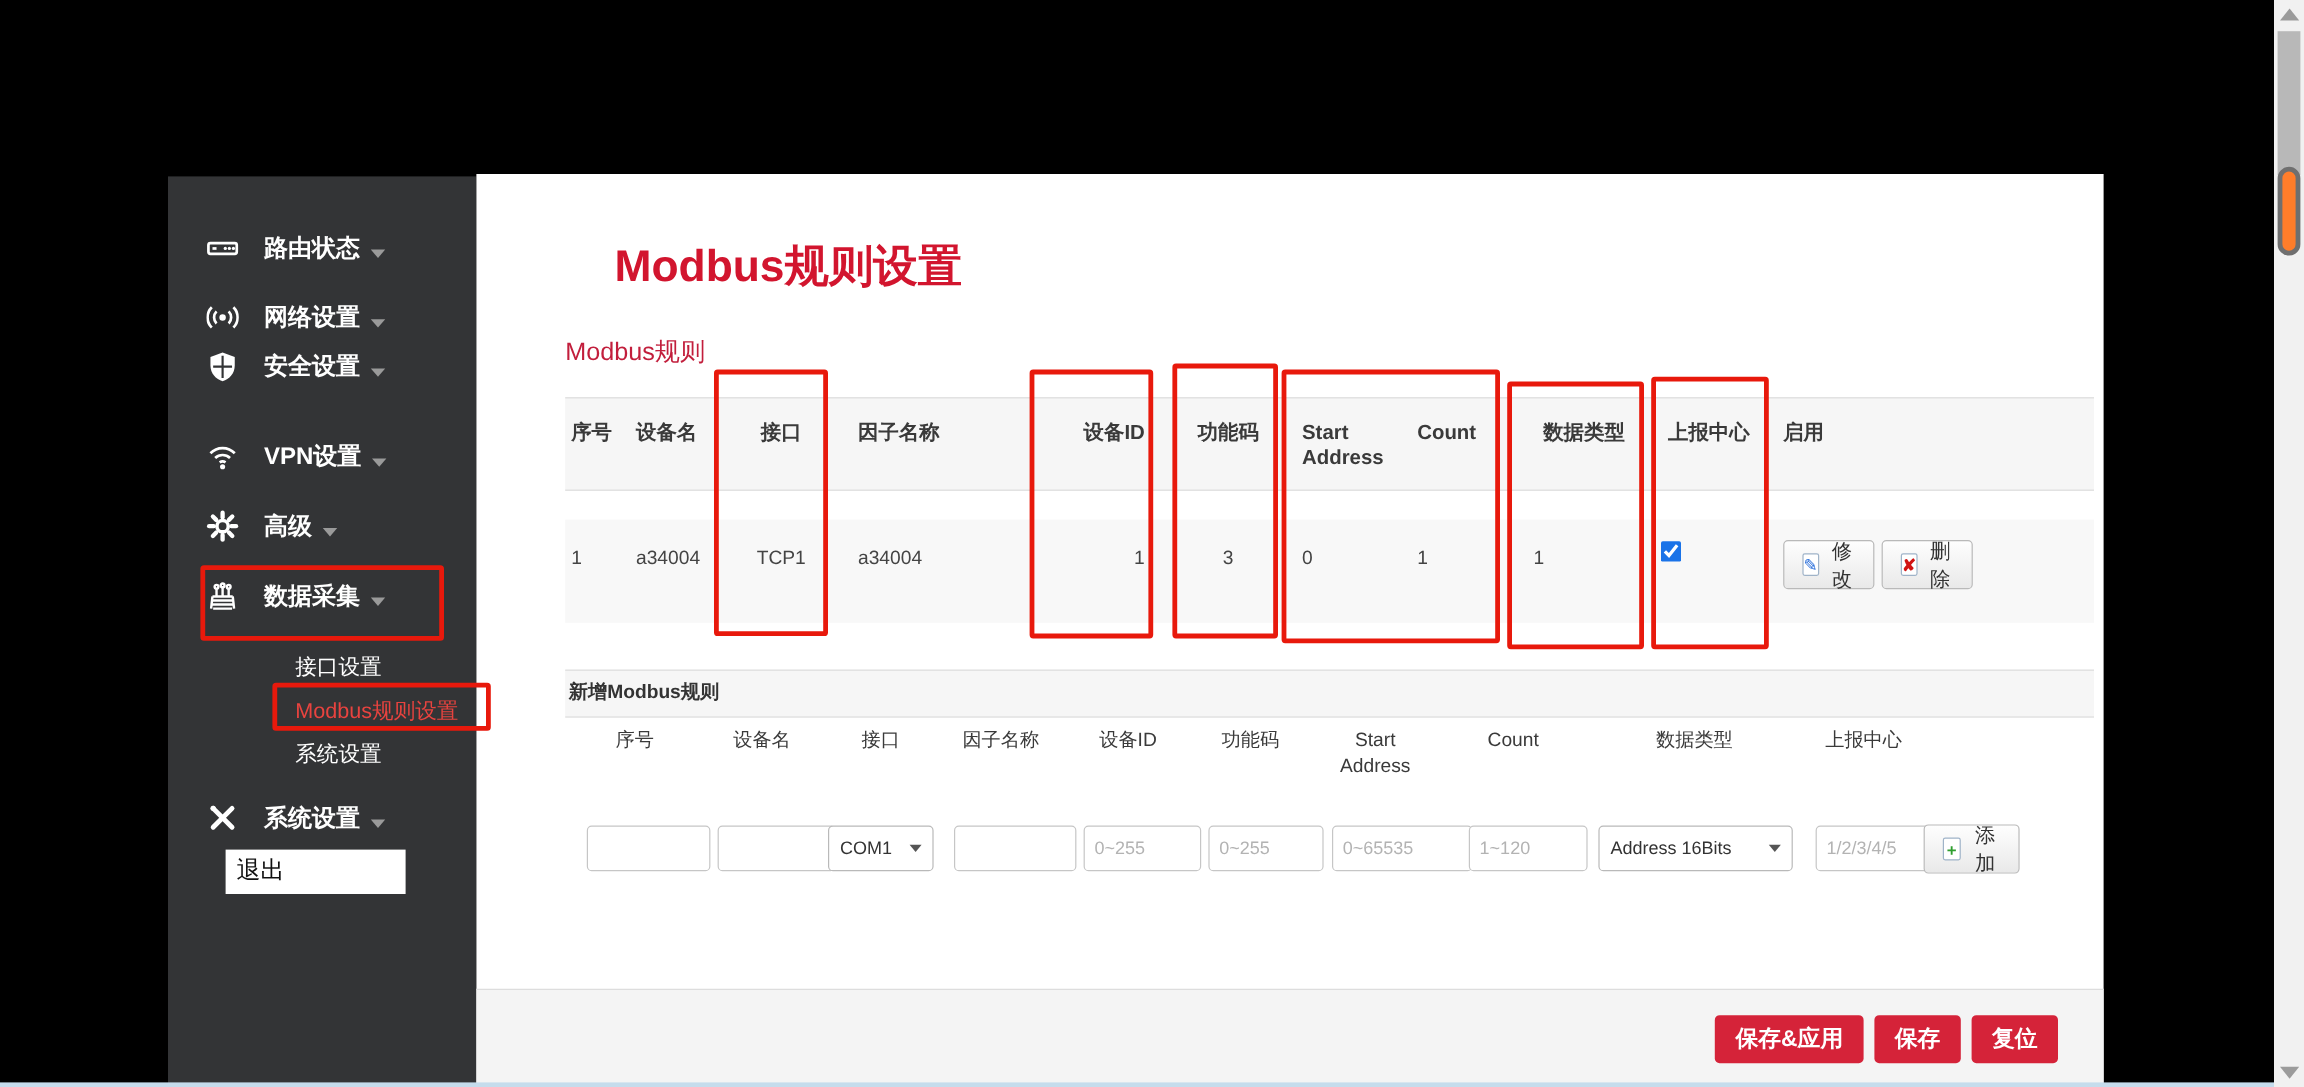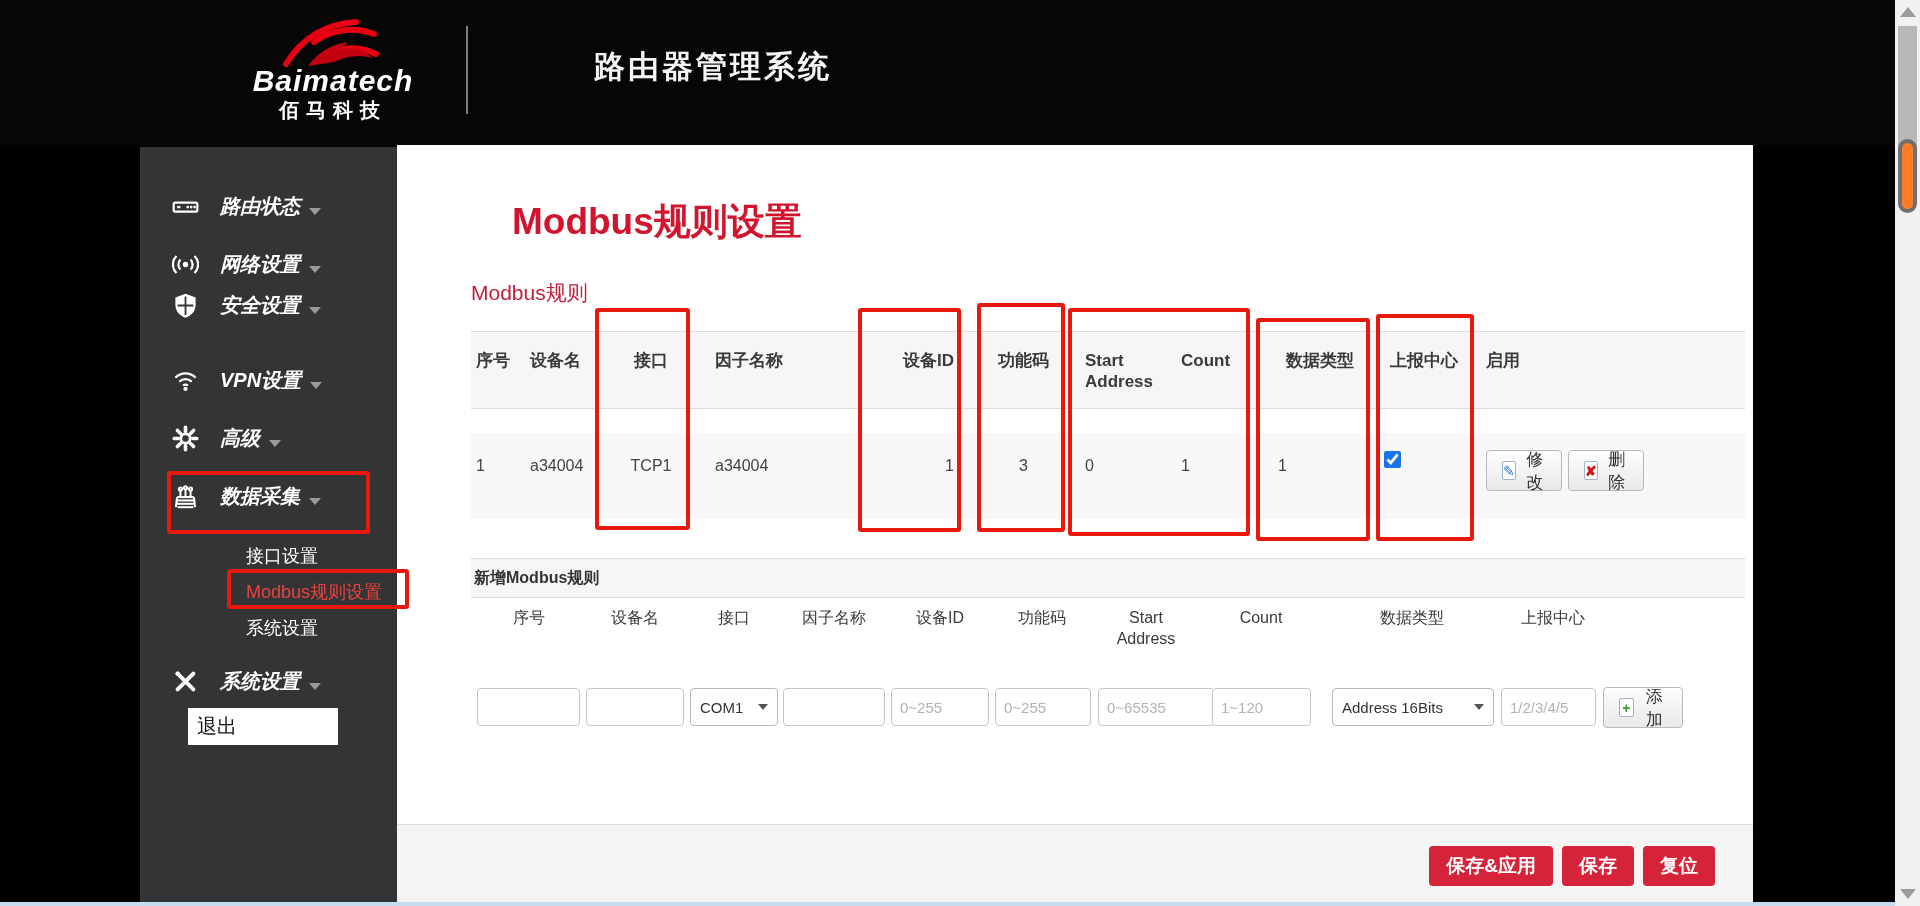--- a/index.html
+++ b/index.html
@@ -15,21 +15,21 @@
   .brand-cn { position:absolute; left:243px; top:97px; width:180px; text-align:center;
               color:#fff; font-size:20px; font-weight:bold; letter-spacing:7px; }
   .topbar-divider { position:absolute; left:466px; top:26px; width:2px; height:88px; background:#7d7d7d; }
   .app-title { position:absolute; left:594px; top:46px; color:#f5f5f5; font-size:31px;
                font-weight:bold; letter-spacing:3px; }
 
   
   .sidebar { position:absolute; left:140px; top:147px; width:257px; height:759px; background:#333436; }
   .nav-item { position:absolute; left:0; width:257px; height:48px; display:flex; align-items:center; cursor:pointer; }
   .nav-item .nicon { position:absolute; left:32px; width:27px; height:27px; display:flex; }
-  .nav-item .nlabel { position:absolute; left:80px; color:#fff; font-size:20px; font-weight:bold; white-space:nowrap;font-style:italic; }
+  .nav-item .nlabel { position:absolute; left:80px; color:#fff; font-size:20px; font-weight:bold; white-space:nowrap; }
   .caret { display:inline-block; width:0; height:0; border-left:6px solid transparent;
            border-right:6px solid transparent; border-top:7px solid #9a9a9a; margin-left:9px;
            position:relative; top:2px; }
   .sub-item { position:absolute; left:0; width:257px; height:34px; line-height:34px;
               padding-left:106px; color:#fff; font-size:18px; cursor:pointer; white-space:nowrap; }
   .sub-item.active { color:#e8433f; }
   .logout-btn { position:absolute; left:48px; top:561px; width:150px; height:37px; background:#fff;
                 color:#111; font-size:20px; line-height:36px; padding-left:9px; cursor:pointer; }
 
   
@@ -61,21 +61,21 @@
   .mi-del  { color:#d11313; font-weight:bold; }
   .mi-add  { color:#2f9e2f; font-weight:bold; }
 
   .add-band { position:absolute; left:74px; top:413px; width:1274px; height:40px; background:#f6f6f6;
               border-top:1px solid #ddd; border-bottom:1px solid #ddd; line-height:38px;
               padding-left:3px; font-size:16px; font-weight:bold; color:#333; }
   .form-label { position:absolute; top:462px; width:90px; text-align:center; font-size:16px;
                 color:#3a3a3a; line-height:21px; }
   .form-row-el { position:absolute; top:543px; height:38px; }
   .txt-input { border:1px solid #c6c6c6; border-radius:4px; font-size:15px; padding:0 8px;
-               color:#333; height:38px; width:100%; font-family:"Liberation Sans", sans-serif; }
+               color:#333; height:38px; width:100%; font-family:"Liberation Sans", sans-serif;margin-left:12px; }
   .txt-input::placeholder { color:#b3b3b3; }
   .fake-select { border:1px solid #b9b9b9; border-radius:4px; background:#fff; height:38px;
                  display:flex; align-items:center; justify-content:space-between; padding:0 9px;
                  font-size:15px; color:#333; cursor:pointer; }
   .sel-caret { width:0; height:0; border-left:5px solid transparent; border-right:5px solid transparent;
                border-top:6px solid #555; }
   .add-btn { position:absolute; left:1206px; top:542px; width:80px; height:41px; }
 
   .footer-band { position:absolute; left:0; top:679px; width:1356px; height:82px; background:#f4f4f4;
                  border-top:1px solid #ddd; display:flex; justify-content:flex-end; align-items:center;
@@ -97,34 +97,20 @@
   .sb-marker { position:absolute; left:3px; top:139px; width:19px; height:74px; background:#ff7d2a;
                border:4px solid #6f6f6f; border-radius:10px; }
 
   .bottom-strip { position:absolute; left:0; top:902px; width:1895px; height:4px; background:#c5dcec; z-index:70; }
 </style>
 </head>
 <body>
 
 <div class="page">
 
-  <div class="topbar">
-    <svg class="logo-horse" viewBox="0 0 132 60">
-      <g fill="none" stroke="#e60012" stroke-width="6" stroke-linecap="round">
-        <path d="M18 56 C34 30 56 16 88 14"></path>
-        <path d="M46 34 C62 22 84 18 106 26"></path>
-        <path d="M56 48 C72 38 92 38 108 46"></path>
-      </g>
-      <path d="M40 58 C50 44 64 36 80 34 L70 42 C84 38 98 42 104 50 C92 46 78 48 66 54 Z" fill="#c3000f"></path>
-    </svg>
-    <div class="brand">Baimatech</div>
-    <div class="brand-cn">佰马科技</div>
-    <div class="topbar-divider"></div>
-    <div class="app-title">路由器管理系统</div>
-  </div>
 
   <div class="sidebar">
 
     <div class="nav-item" style="top:35px">
       <span class="nicon">
         <svg viewBox="0 0 24 24" width="27" height="27">
             <rect x="1.5" y="8.5" width="21" height="8" rx="1.5" fill="none" stroke="#fff" stroke-width="2"></rect>
             <rect x="4.5" y="11.5" width="3" height="2" fill="#fff"></rect>
             <circle cx="14" cy="12.5" r="1.2" fill="#fff"></circle>
             <circle cx="17" cy="12.5" r="1.2" fill="#fff"></circle>

